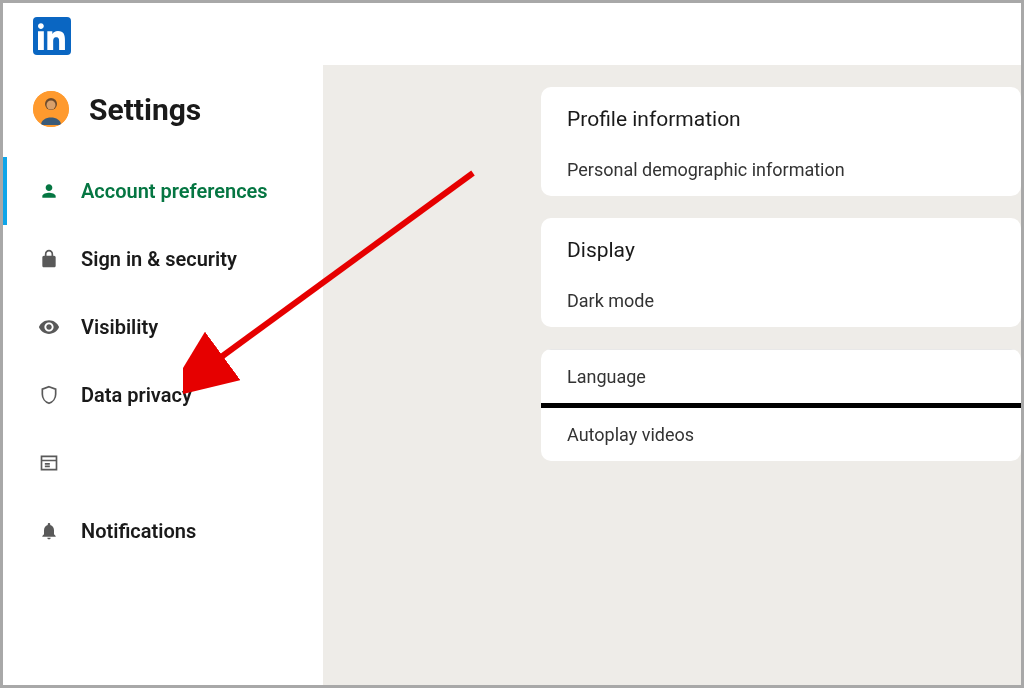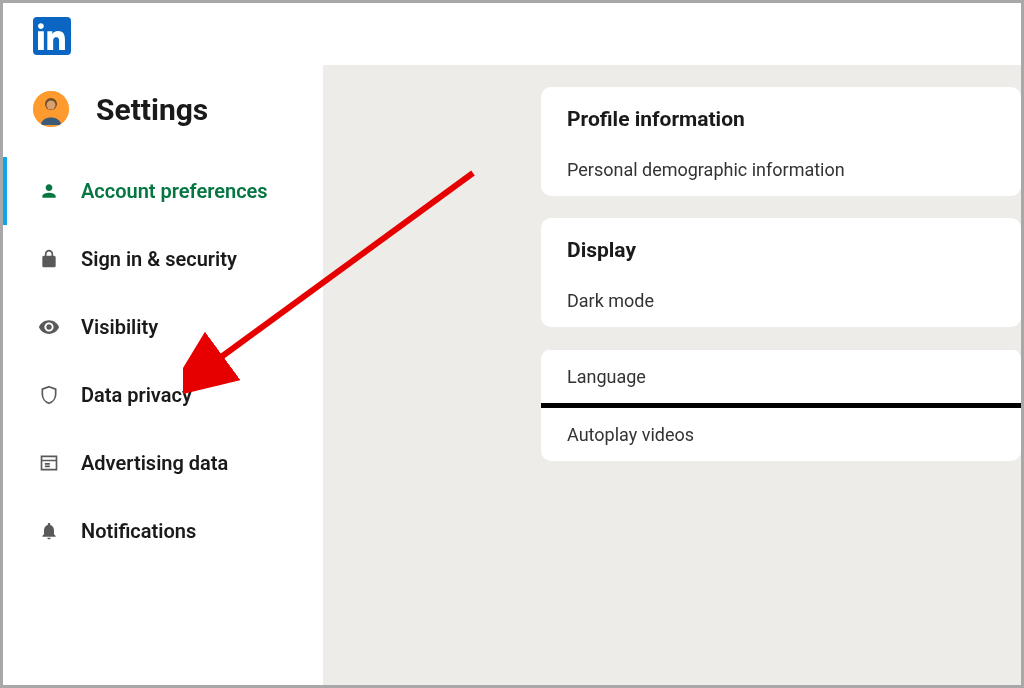--- a/index.html
+++ b/index.html
@@ -35,21 +35,21 @@
     }
     .sidebar {
       width: 320px;
       background: #fff;
       padding: 26px 0 0 0;
       flex-shrink: 0;
     }
     .settings-header {
       display: flex;
       align-items: center;
-      gap: 27px;
+      gap: 20px;
       padding: 0 16px 30px 30px;
     }
     .avatar {
       width: 36px;
       height: 36px;
       border-radius: 50%;
       background: #ff9a2e;
       display: flex;
       align-items: center;
       justify-content: center;
@@ -103,21 +103,21 @@
       margin-right: 0;
     }
     .card {
       background: #fff;
       border-radius: 10px;
       margin-bottom: 22px;
       overflow: hidden;
     }
     .card-title {
       font-size: 21px;
-      font-weight: 700;
+      font-weight: 400;
       color: #1a1a1a;
       padding: 20px 26px 12px;
     }
     .card-item {
       padding: 16px 26px;
       border-top: 5px solid #000000;
       font-size: 18px;
       color: #333;
       cursor: pointer;
     }
@@ -197,21 +197,20 @@
       </span>
       <span class="nav-label">Data privacy</span>
     </div>
 
     <div class="nav-item">
       <span class="nav-icon">
         <svg width="20" height="20" viewBox="0 0 24 24">
             <path fill="none" stroke="#595959" stroke-width="2" d="M3 4h18v16H3z M3 9h18 M7 13h6 M7 16h6"></path>
           </svg>
       </span>
-      <span class="nav-label">Advertising data</span>
     </div>
 
     <div class="nav-item">
       <span class="nav-icon">
         <svg width="20" height="20" viewBox="0 0 24 24">
             <path fill="#595959" d="M12 22c1.1 0 2-.9 2-2h-4c0 1.1.9 2 2 2zm6-6v-5c0-3.07-1.63-5.64-4.5-6.32V4c0-.83-.67-1.5-1.5-1.5S10.5 3.17 10.5 4v.68C7.64 5.36 6 7.92 6 11v5l-2 2v1h16v-1l-2-2z"></path>
           </svg>
       </span>
       <span class="nav-label">Notifications</span>
     </div>

